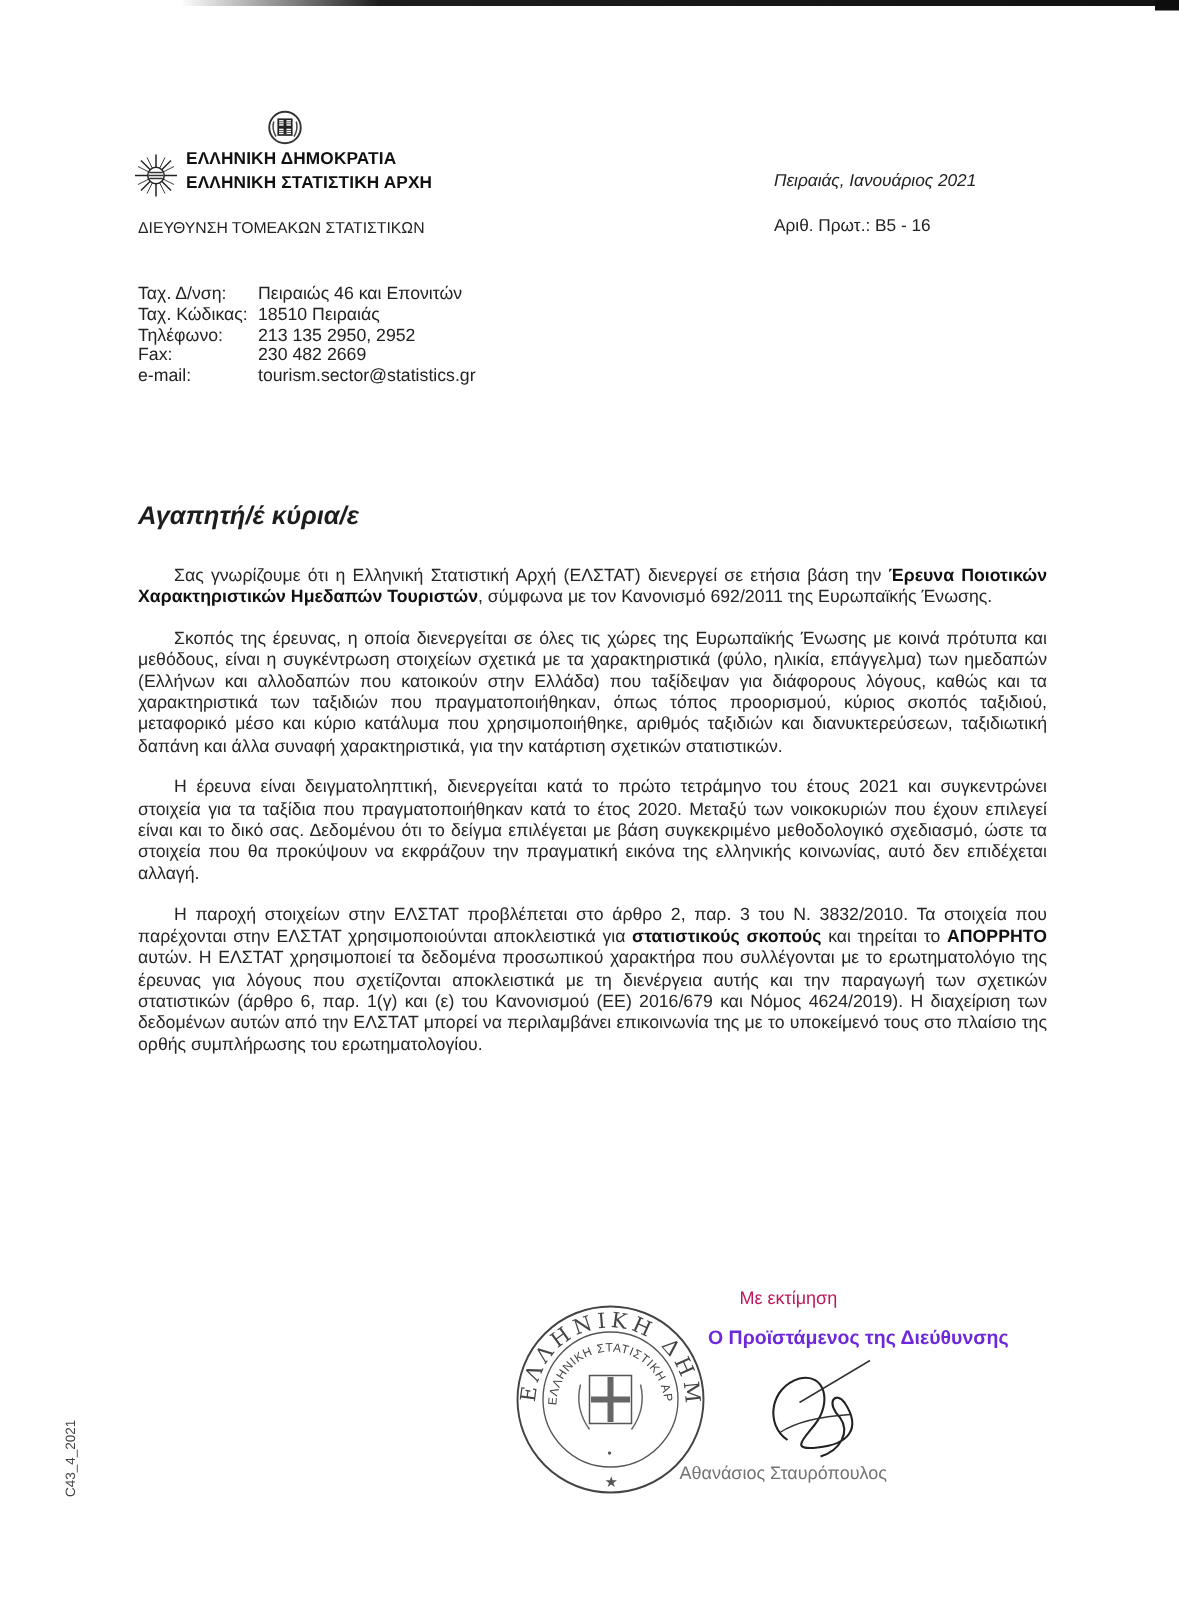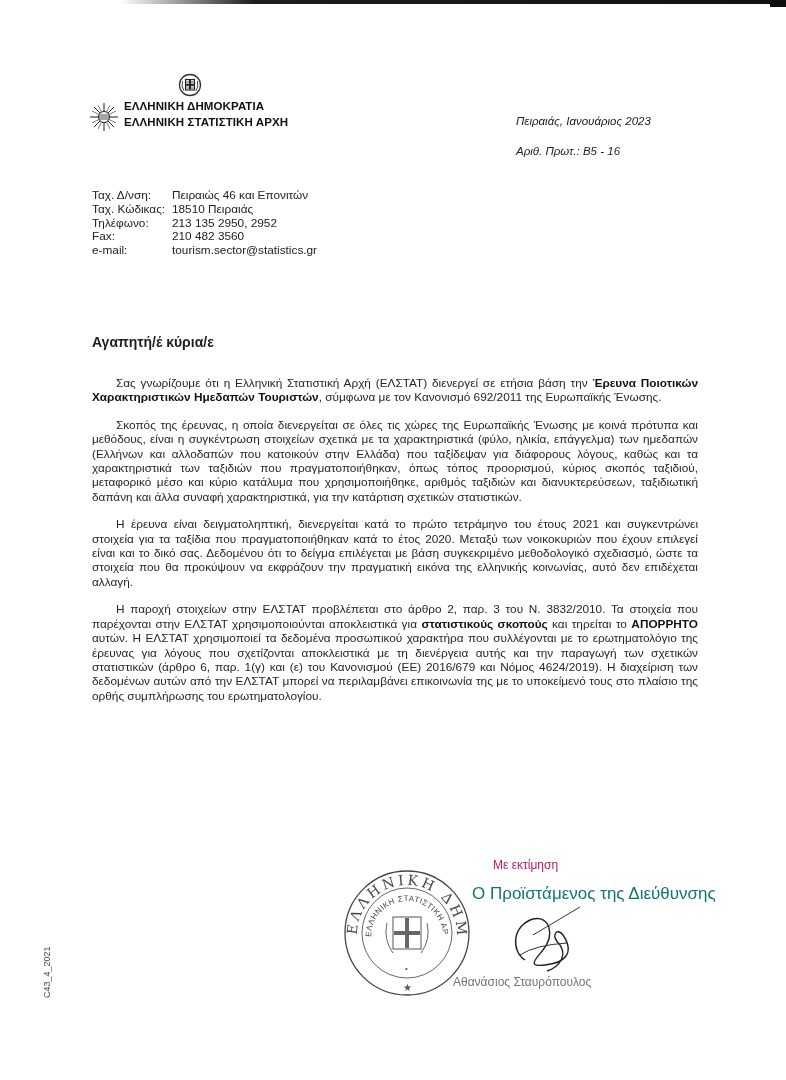--- a/index.html
+++ b/index.html
@@ -15,27 +15,27 @@
   .topbar-end { position: absolute; right: 0; top: 0; width: 16px; height: 7px; background: #0d0d0d; }
   .abs { position: absolute; }
   .emblem { left: 178px; top: 73px; width: 24px; height: 24px; }
   .sun { left: 89px; top: 102px; width: 30px; height: 30px; }
   .org { left: 124px; top: 98px; font-weight: bold; font-size: 11.5px; line-height: 16px; color: #111; letter-spacing: 0.1px; }
   .dept { left: 92px; top: 146px; font-size: 10.5px; line-height: 13.5px; color: #222; }
   .contact { left: 92px; top: 189px; font-size: 11.8px; line-height: 13.8px; color: #222; }
   .contact .row { display: flex; }
   .contact .k { width: 80px; }
   .date { left: 516px; top: 115px; font-style: italic; font-size: 11.5px; color: #222; }
-  .ref { left: 516px; top: 145px; font-style: italic; font-size: 11.5px; color: #222; }
-  .greeting { left: 92px; top: 334px; font-weight: bold; font-size: 14px; color: #1d1d1d; }
+  .ref { left: 516px; top: 145px; font-size: 11.5px; color: #222; }
+  .greeting { left: 92px; top: 334px; font-weight: bold; font-style: italic; font-size: 17px; color: #1d1d1d; }
   .body { left: 92px; top: 376px; width: 606px; font-size: 11.8px; line-height: 14.4px; color: #262626; text-align: justify; }
   .body p { margin: 0 0 13px 0; text-indent: 24px; }
   .body b { color: #111; }
   .closing { left: 493px; top: 858px; font-size: 12px; color: #be185d; }
-  .role { left: 472px; top: 884px; font-size: 17px; color: #0f766e; }
+  .role { left: 472px; top: 884px; font-size: 13px; color: #6d28d9; font-weight: bold; }
   .signer { left: 453px; top: 975px; font-size: 12px; color: #737373; }
   .stamp { left: 343px; top: 857px; width: 128px; height: 148px; }
   .signature { left: 505px; top: 905px; width: 90px; height: 70px; }
   .code { left: 40px; top: 930px; width: 20px; height: 70px; }
   .code span { display: block; transform: rotate(-90deg); transform-origin: left top; position: absolute; left: 2px; top: 68px; white-space: nowrap; font-size: 9px; color: #444; }
 </style>
 </head>
 <body>
 
 <div class="topbar"></div>
@@ -64,46 +64,47 @@
   <circle cx="15" cy="15" r="5.5" fill="#fff" stroke="#222" stroke-width="1"></circle>
   <path d="M10.5 13 H19.5 M10 15 H20 M10.5 17 H19.5" stroke="#333" stroke-width="0.9"></path>
 </svg>
 
 <div class="abs org">
   <div>ΕΛΛΗΝΙΚΗ ΔΗΜΟΚΡΑΤΙΑ</div>
   <div>ΕΛΛΗΝΙΚΗ ΣΤΑΤΙΣΤΙΚΗ ΑΡΧΗ</div>
 </div>
 
 <div class="abs dept">
+  <div>ΔΙΕΥΘΥΝΣΗ ΤΟΜΕΑΚΩΝ ΣΤΑΤΙΣΤΙΚΩΝ</div>
 </div>
 
 <div class="abs contact">
   <div class="row">
     <span class="k">Ταχ. Δ/νση:</span>
     <span>Πειραιώς 46 και Επονιτών</span>
   </div>
   <div class="row">
     <span class="k">Ταχ. Κώδικας:</span>
     <span>18510 Πειραιάς</span>
   </div>
   <div class="row">
     <span class="k">Τηλέφωνο:</span>
     <span>213 135 2950, 2952</span>
   </div>
   <div class="row">
     <span class="k">Fax:</span>
-    <span>210 482 3560</span>
+    <span>230 482 2669</span>
   </div>
   <div class="row">
     <span class="k">e-mail:</span>
     <span>tourism.sector@statistics.gr</span>
   </div>
 </div>
 
-<div class="abs date">Πειραιάς, Ιανουάριος 2023</div>
+<div class="abs date">Πειραιάς, Ιανουάριος 2021</div>
 <div class="abs ref">Αριθ. Πρωτ.: Β5 - 16</div>
 
 <div class="abs greeting">Αγαπητή/έ κύρια/ε</div>
 
 <div class="abs body">
   <p>
     <span>Σας γνωρίζουμε ότι η Ελληνική Στατιστική Αρχή (ΕΛΣΤΑΤ) διενεργεί σε ετήσια βάση την </span><b>Έρευνα Ποιοτικών Χαρακτηριστικών Ημεδαπών Τουριστών</b><span>, σύμφωνα με τον Κανονισμό 692/2011 της Ευρωπαϊκής Ένωσης.</span>
   </p>
   <p>Σκοπός της έρευνας, η οποία διενεργείται σε όλες τις χώρες της Ευρωπαϊκής Ένωσης με κοινά πρότυπα και μεθόδους, είναι η συγκέντρωση στοιχείων σχετικά με τα χαρακτηριστικά (φύλο, ηλικία, επάγγελμα) των ημεδαπών (Ελλήνων και αλλοδαπών που κατοικούν στην Ελλάδα) που ταξίδεψαν για διάφορους λόγους, καθώς και τα χαρακτηριστικά των ταξιδιών που πραγματοποιήθηκαν, όπως τόπος προορισμού, κύριος σκοπός ταξιδιού, μεταφορικό μέσο και κύριο κατάλυμα που χρησιμοποιήθηκε, αριθμός ταξιδιών και διανυκτερεύσεων, ταξιδιωτική δαπάνη και άλλα συναφή χαρακτηριστικά, για την κατάρτιση σχετικών στατιστικών.</p>
   <p>Η έρευνα είναι δειγματοληπτική, διενεργείται κατά το πρώτο τετράμηνο του έτους 2021 και συγκεντρώνει στοιχεία για τα ταξίδια που πραγματοποιήθηκαν κατά το έτος 2020. Μεταξύ των νοικοκυριών που έχουν επιλεγεί είναι και το δικό σας. Δεδομένου ότι το δείγμα επιλέγεται με βάση συγκεκριμένο μεθοδολογικό σχεδιασμό, ώστε τα στοιχεία που θα προκύψουν να εκφράζουν την πραγματική εικόνα της ελληνικής κοινωνίας, αυτό δεν επιδέχεται αλλαγή.</p>

